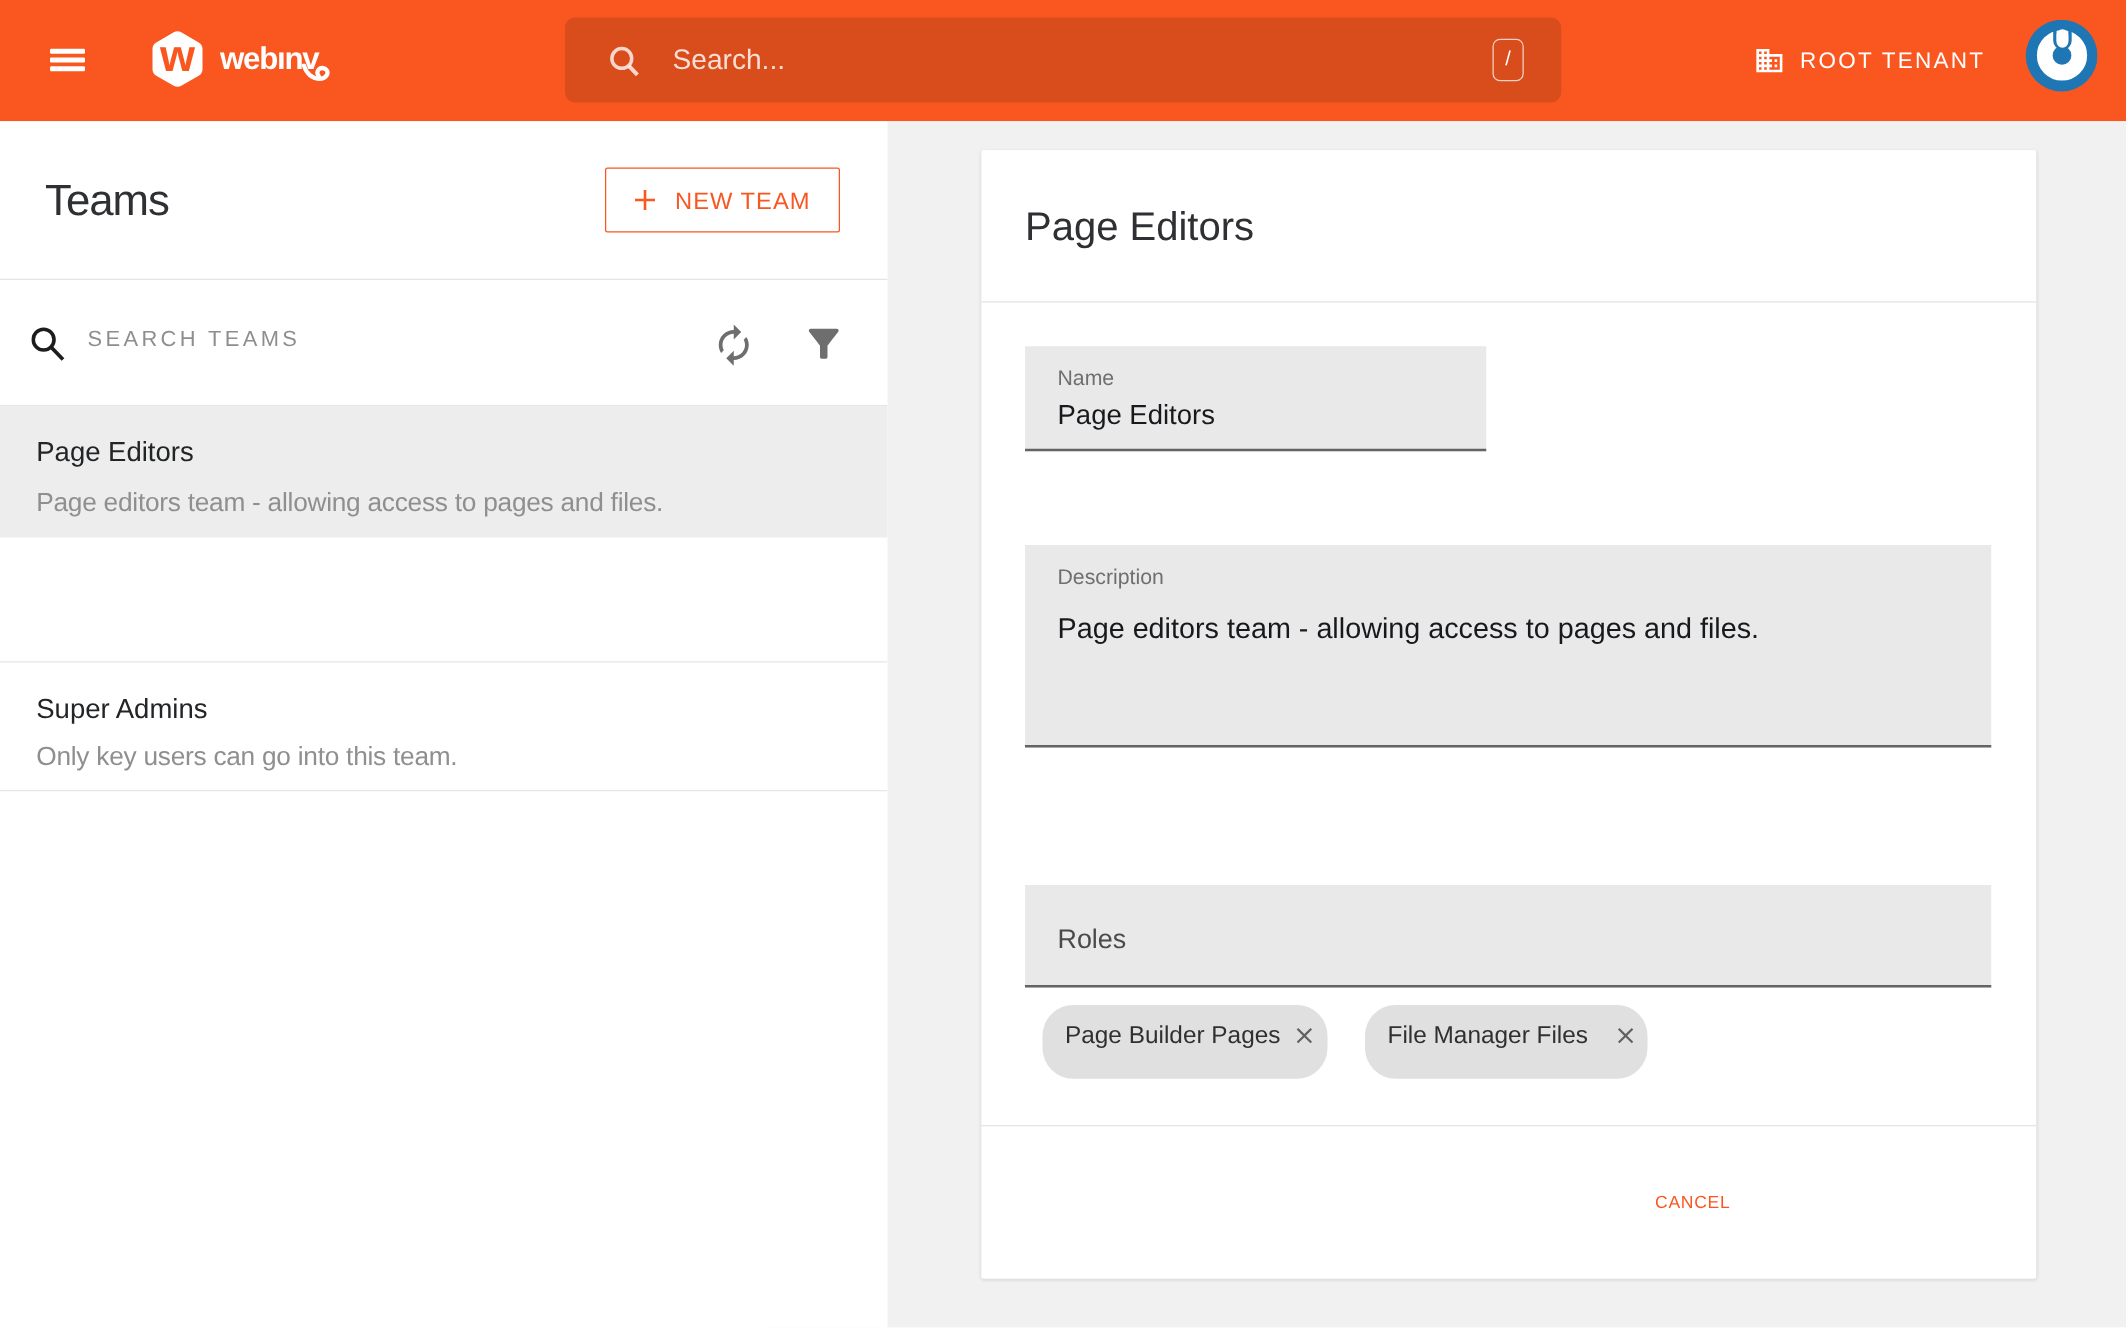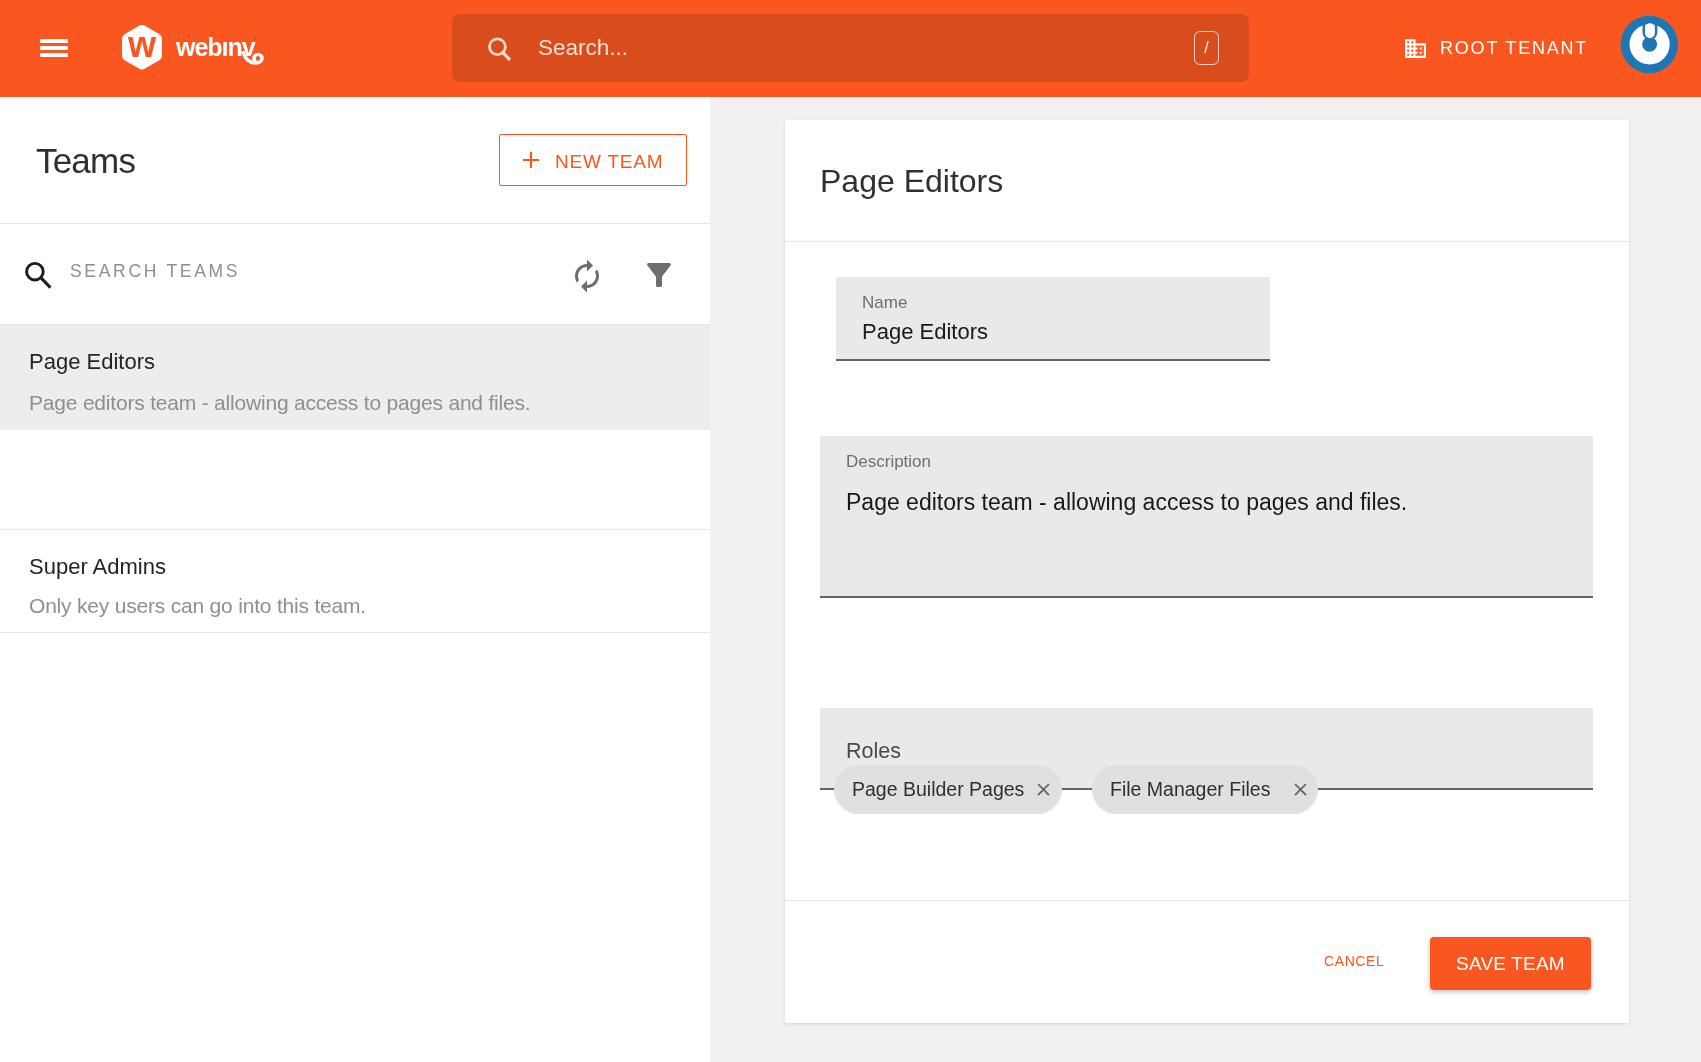--- a/index.html
+++ b/index.html
@@ -13,45 +13,45 @@
 #wordmark { position:absolute; left:176px; top:33px; font-size:25px; font-weight:bold; color:#fff; letter-spacing:-1px; }
 #searchbar { position:absolute; left:452px; top:14px; width:797px; height:68px; border-radius:6px; background:rgba(0,0,0,0.125); border-radius:8px;padding-left:42px; }
 #searchtxt { position:absolute; left:86px; top:21px; font-size:22.5px; color:rgba(255,255,255,0.82); }
 #slash { position:absolute; left:742px; top:17px; width:25px; height:34px; border:1px solid rgba(255,255,255,0.75); border-radius:6px; color:#fff; font-size:16px; text-align:center; line-height:32px; }
 #roottenant { position:absolute; left:1440px; top:38px; font-size:18px; letter-spacing:1.8px; color:#fff; }
 
 
 #leftpanel { position:absolute; left:0; top:97px; width:710px; height:965px; background:#fff; }
 #teamsrow { position:absolute; left:0; top:0; width:710px; height:127px; border-bottom:1px solid #E4E4E4; }
 #teamstitle { position:absolute; left:36px; top:44px; font-size:35px; font-weight:normal; color:#2F3033; letter-spacing:-0.8px; }
-#newteam { position:absolute; left:499px; top:37px; width:188px; height:52px; border:1px solid #F9571F; border-radius:2px; color:#F9571F; }
+#newteam { position:absolute; left:484px; top:37px; width:188px; height:52px; border:1px solid #F9571F; border-radius:2px; color:#F9571F; }
 
 #newteam .lbl { position:absolute; left:55px; top:16px; font-size:19px; letter-spacing:0.8px; }
 #searchrow { position:absolute; left:0; top:127px; width:710px; height:101px; border-bottom:1px solid #E4E4E4; }
 #searchteams { position:absolute; left:70px; top:37px; font-size:17.5px; letter-spacing:2.7px; color:#8E8E8E; }
 .item { position:absolute; left:0; width:710px; }
 .item .t { position:absolute; left:29px; font-size:22px; color:#222426; }
 .item .d { position:absolute; left:29px; font-size:21px; color:#8F8F8F; letter-spacing:-0.2px; }
 
 
 #rightpanel { position:absolute; left:710px; top:97px; width:991px; height:965px; background:#F1F1F1; }
 #card { position:absolute; left:75px; top:23px; width:844px; height:903px; background:#fff; border-radius:2px; box-shadow:0 1px 3px rgba(0,0,0,0.12); }
 #cardtitle { position:absolute; left:35px; top:43px; font-size:32px; color:#2F3033; }
 #carddiv1 { position:absolute; left:0; top:121px; width:844px; height:1px; background:#E4E4E4; }
 .ffield { position:absolute; background:#E9E9E9; border-bottom:2.5px solid #646464; }
 .flabel { position:absolute; left:26px; font-size:17px; color:#6F6F6F; }
 .fvalue { position:absolute; left:26px; font-size:22px; color:#17191C; }
-#namef   { left:35px;  top:157px; width:434px; height:84px;margin-left:16px; }
+#namef   { left:35px;  top:157px; width:369px; height:84px; }
 #slugf   { position:absolute; left:438px; top:157px; width:371px; height:83px; background:#F6F6F6; }
 #slugf .flabel { color:#CDCDCD; }
 #slugf .fvalue { color:#A5A5A5; font-size:23.5px; }
 #descf   { left:35px;  top:316px; width:773px; height:162px; }
 #rolesf  { left:35px;  top:588px; width:773px; height:82px; }
 #roleslbl { position:absolute; left:26px; top:31px; font-size:21.5px; color:#4A4A4C; }
-.chip { position:absolute; top:645px; height:49px; border-radius:24.5px; background:#E0E0E0; }
+.chip { position:absolute; top:684px; height:59px; border-radius:24.5px; background:#E0E0E0; }
 .chip .ct { position:absolute; left:18px; top:13px; font-size:19.5px; color:#303030; white-space:nowrap; }
 #carddiv2 { position:absolute; left:0; top:780px; width:844px; height:1px; background:#E4E4E4; }
 #cancel { position:absolute; left:539px; top:833px; font-size:14px; letter-spacing:0.6px; color:#F9571F; }
 #saveteam { position:absolute; left:645px; top:817px; width:161px; height:53px; background:#F9571F; border-radius:4px; box-shadow:0 2px 5px rgba(0,0,0,0.25); color:#fff; text-align:center; }
 #saveteam span { font-size:19px; letter-spacing:0.2px; line-height:53px; }
 </style>
 </head>
 <body>
 
 <div id="header">
@@ -145,15 +145,14 @@
       </svg>
     </div>
     <div class="chip" style="left:307px; width:226px">
       <div class="ct">File Manager Files</div>
       <svg class="abs" style="left:198px; top:14px" width="21" height="21" viewBox="0 0 24 24">
         <path d="M19 6.41 17.59 5 12 10.59 6.41 5 5 6.41 10.59 12 5 17.59 6.41 19 12 13.41 17.59 19 19 17.59 13.41 12z" fill="#616161"></path>
       </svg>
     </div>
     <div id="carddiv2"></div>
     <div id="cancel">CANCEL</div>
-    <div id="saveteam"><span>SAVE TEAM</span></div>
   </div>
 </div>
 
 </body></html>

